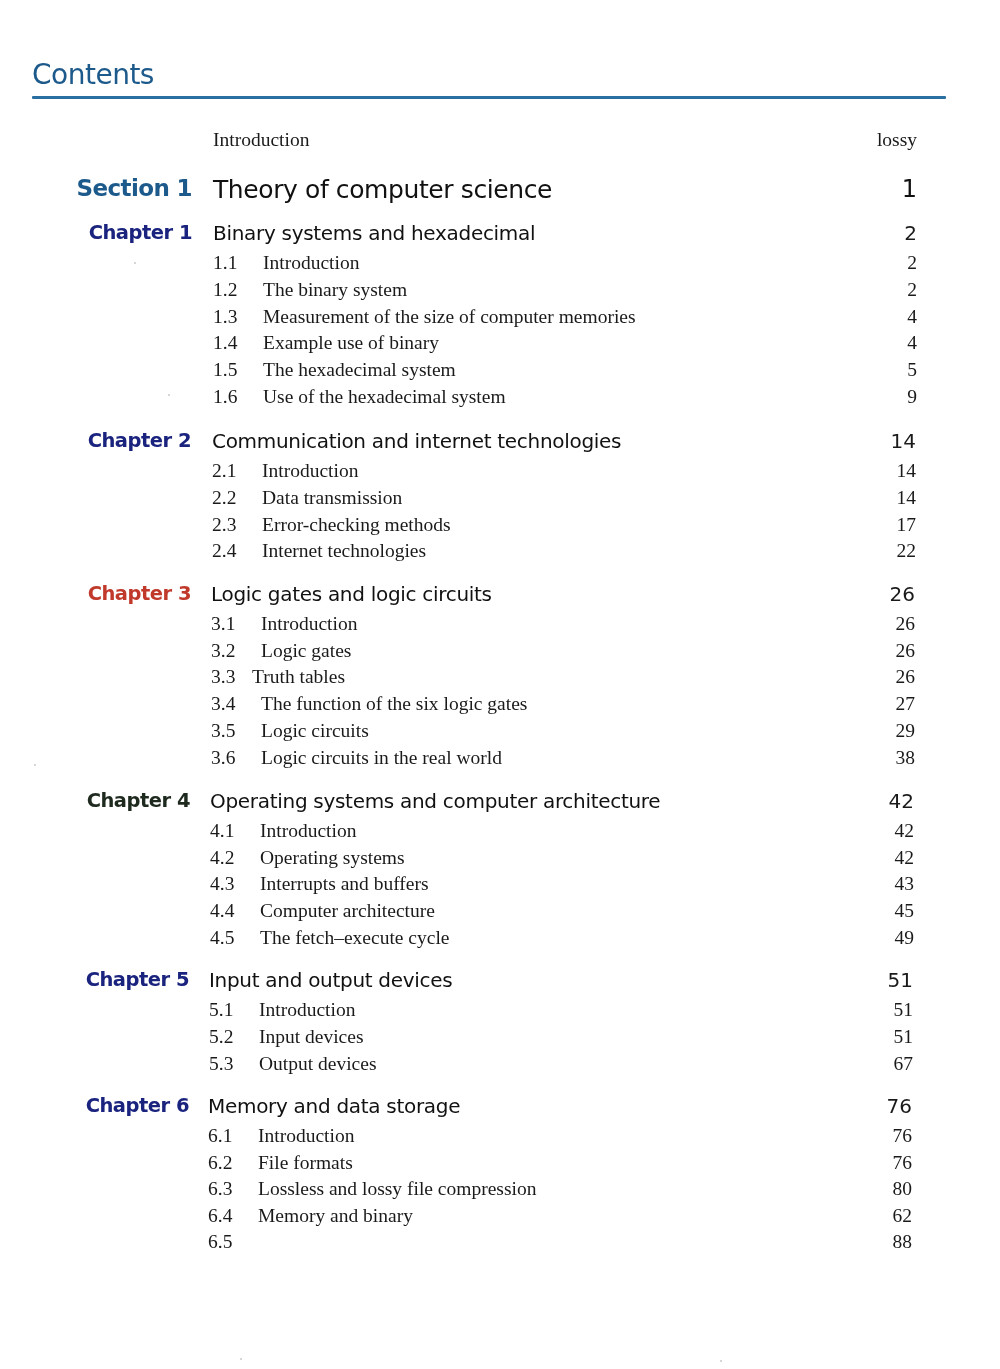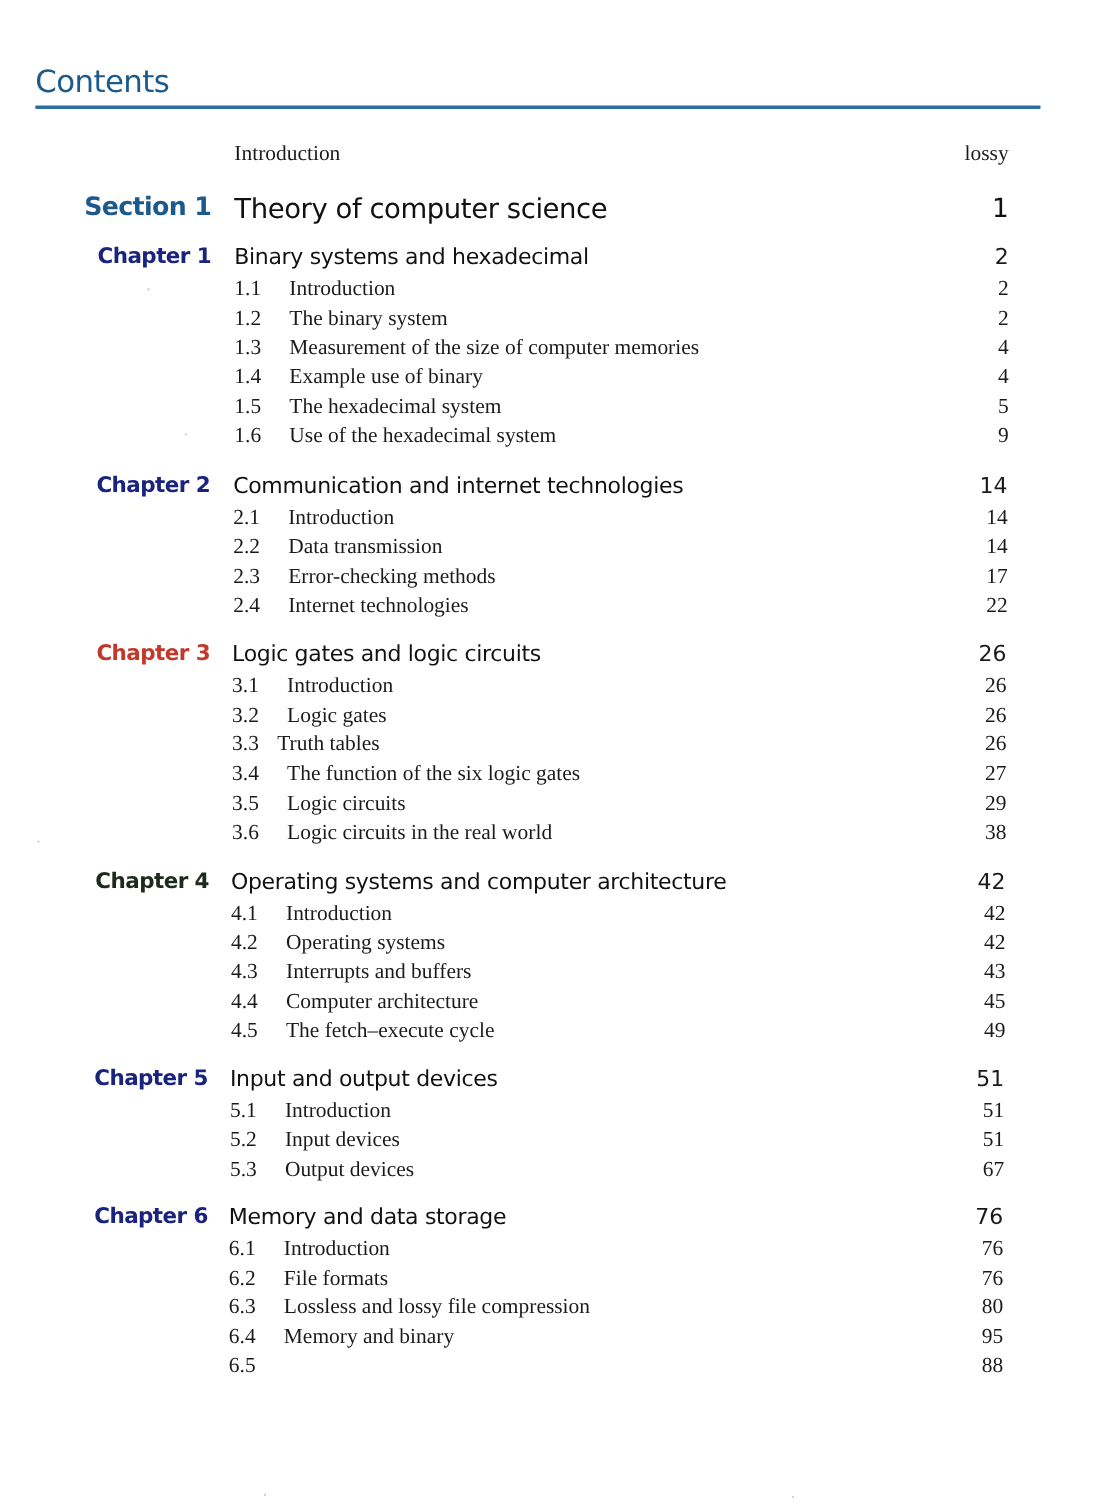--- a/index.html
+++ b/index.html
@@ -299,21 +299,21 @@
       <span class="page-num" style="right: 90px;">76</span>
     </div>
     <div class="row serif" style="top: 1178.2px;">
       <span class="sub-num" style="left: 208px;">6.3</span>
       <span class="sub-title" style="left: 258px;">Lossless and lossy file compression</span>
       <span class="page-num" style="right: 90px; font-family: Liberation Serif, serif;">80</span>
     </div>
     <div class="row serif" style="top: 1204.8px;">
       <span class="sub-num" style="left: 208px;">6.4</span>
       <span class="sub-title" style="left: 258px;">Memory and binary</span>
-      <span class="page-num" style="right: 90px;">95</span>
+      <span class="page-num" style="right: 90px;">62</span>
     </div>
     <div class="row serif" style="top: 1231.4px;">
       <span class="sub-num" style="left: 208px;">6.5</span>
       <span class="page-num" style="right: 90px;">88</span>
     </div>
   </div>
 
 <div class="speck" style="left:134px; top:262px;"></div>
 <div class="speck" style="left:168px; top:394px;"></div>
 <div class="speck" style="left:34px; top:764px;"></div>

